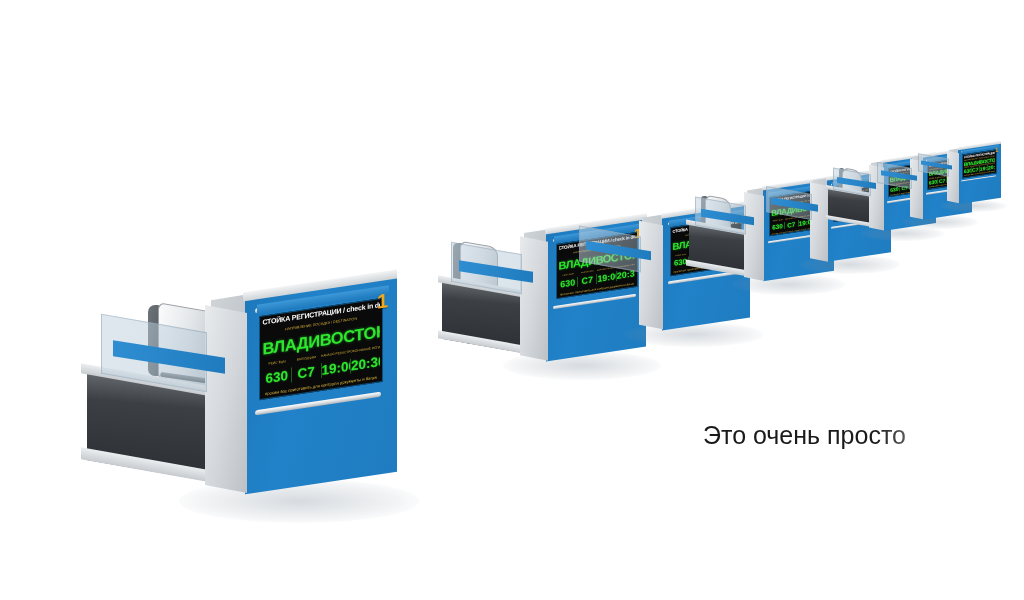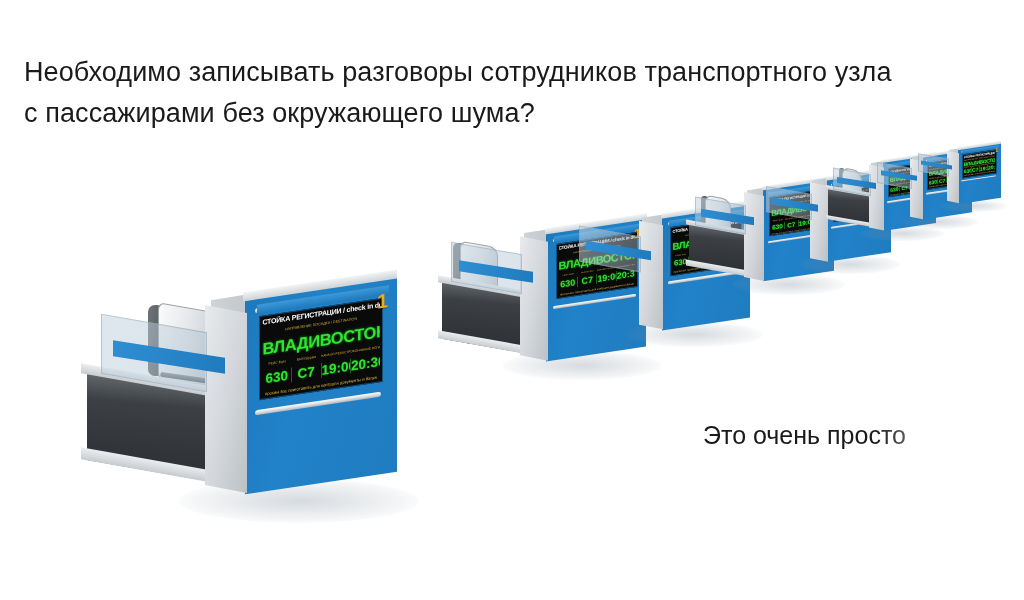--- a/index.html
+++ b/index.html
@@ -602,19 +602,17 @@
         <div class="base-leg" style="left: 25.48px; top: 130.34px; width: 29.4px; height: 3.92px; transform: rotate(-7.7deg);"></div>
         <div class="base-leg" style="left: 49px; top: 131.32px; width: 29.4px; height: 3.92px; transform: rotate(5.5deg);"></div>
         <div class="base-leg" style="left: 64.68px; top: 126.42px; width: 29.4px; height: 3.92px; transform: rotate(14.3deg);"></div>
         <div class="caster" style="left: 5.88px; top: 137.2px; width: 6.86px; height: 6.86px;"></div>
         <div class="caster" style="left: 21.56px; top: 143.08px; width: 6.86px; height: 6.86px;"></div>
         <div class="caster" style="left: 54.88px; top: 143.08px; width: 6.86px; height: 6.86px;"></div>
         <div class="caster" style="left: 68.6px; top: 135.24px; width: 6.86px; height: 6.86px;"></div>
       </div>
     </div>
 
-  <div class="headline">Необходимо записывать разговоры сотрудников транспортного узла
-с пассажирами без окружающего шума?</div>
   <div class="caption">Это очень просто</div>
 
   <div class="fade-right"></div>
   <div class="fade-bottom"></div>
 </div>
 
 </body></html>

